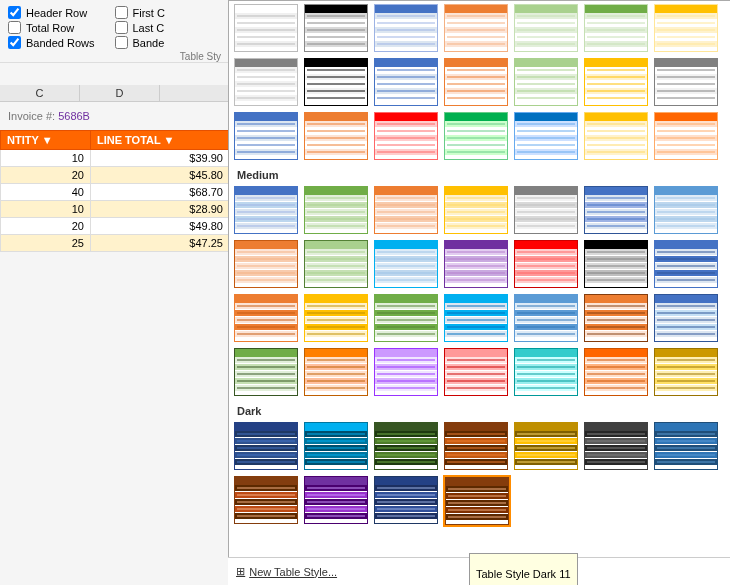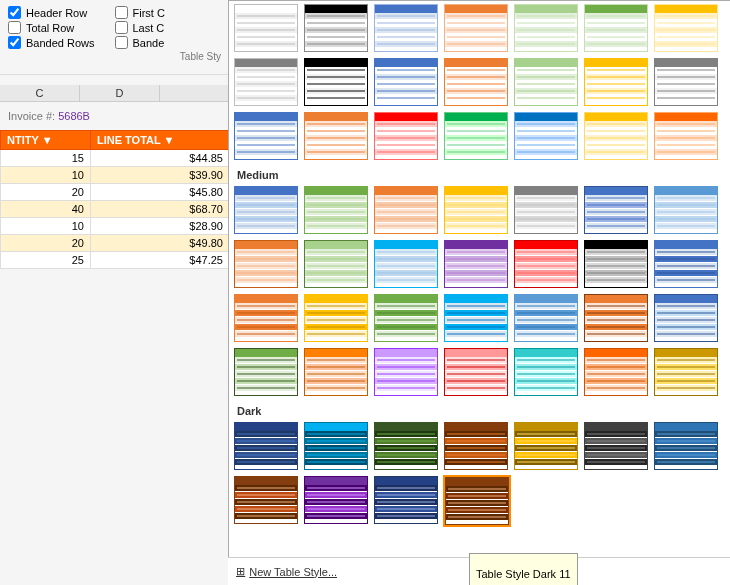--- a/index.html
+++ b/index.html
@@ -179,21 +179,21 @@
       background: #ffffe1;
       border: 1px solid #999;
       padding: 14px 6px;
       font-size: 11px;
       color: #000;
       pointer-events: none;
       z-index: 100;
     }
 
     .top-options-area {
-      padding: 4px 8px 12px 8px;
+      padding: 4px 8px 0 8px;
       border-bottom: 1px solid #ddd;
     }
 
   </style>
 </head>
 <body>
 
 <div class="left-panel">
   <div class="top-options-area">
     <div class="options-grid">
@@ -239,24 +239,20 @@
     </div>
     <div class="table-container">
       <table class="excel-table">
         <thead>
           <tr>
             <th>NTITY ▼</th>
             <th>LINE TOTAL ▼</th>
           </tr>
         </thead>
         <tbody id="invoice-rows">
-            <tr>
-              <td class="qty-col">15</td>
-              <td class="total-col">$44.85</td>
-            </tr>
             <tr>
               <td class="qty-col">10</td>
               <td class="total-col">$39.90</td>
             </tr>
             <tr>
               <td class="qty-col">20</td>
               <td class="total-col">$45.80</td>
             </tr>
             <tr>
               <td class="qty-col">40</td>

